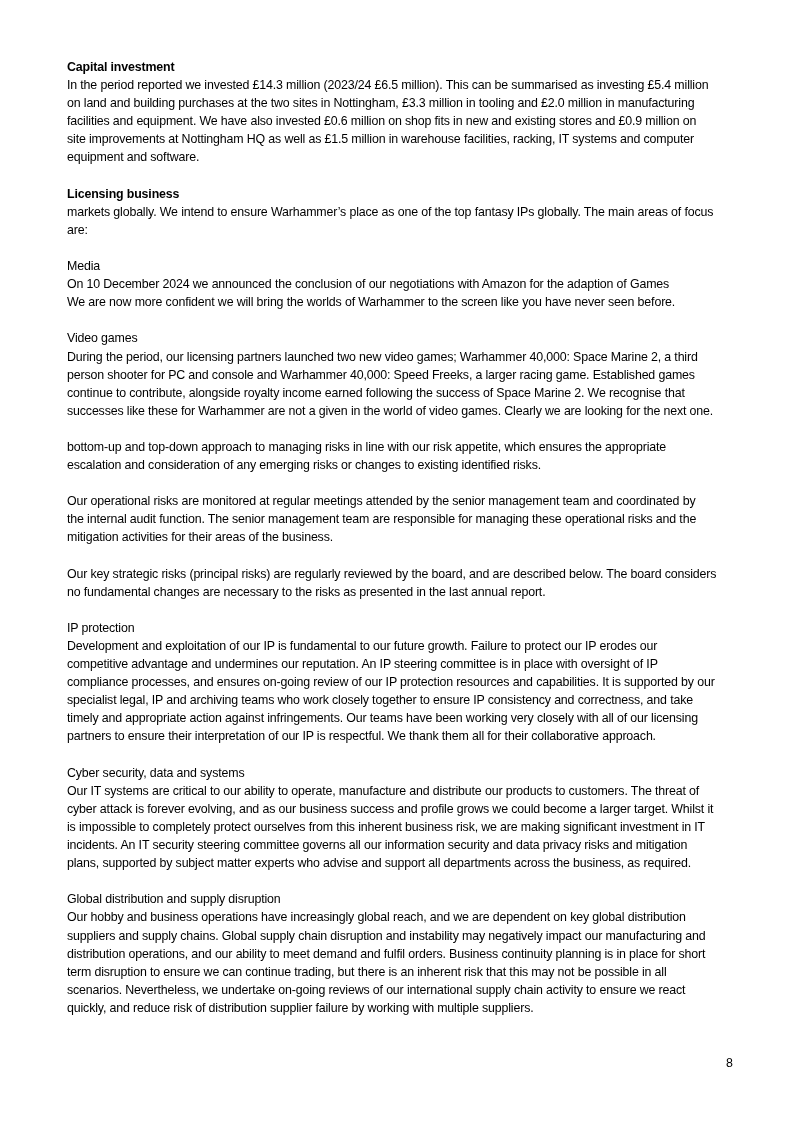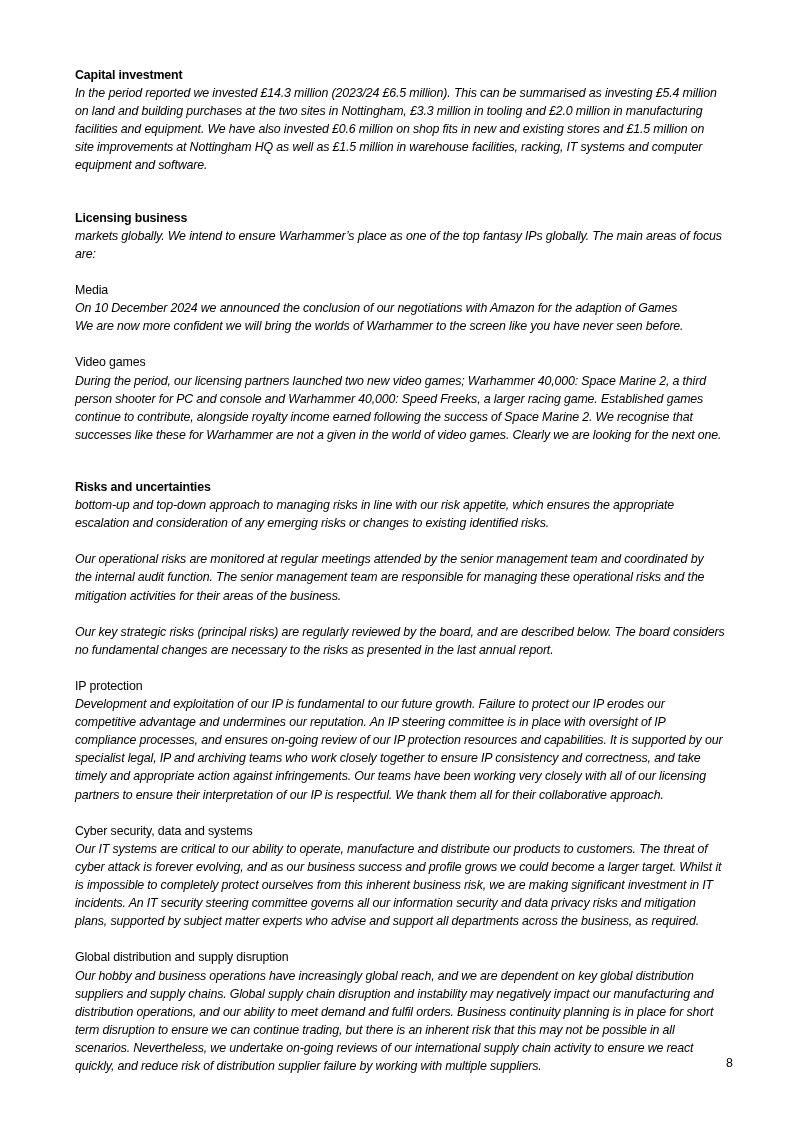--- a/index.html
+++ b/index.html
@@ -5,42 +5,42 @@
     html, body { margin: 0; padding: 0; background: #ffffff; }
     body {
       width: 800px; height: 1131px; position: relative; overflow: hidden;
       font-family: "Liberation Sans", sans-serif;
       color: #000000;
     }
     .page {
       position: absolute; left: 67px; top: 58px; width: 672px;
       font-size: 12.4px; line-height: 18.1px; letter-spacing: -0.15px;
     }
-    .section { margin: 8px; }
+    .section { margin: 0; }
     .heading { font-weight: bold; }
     .subheading { }
     p { margin: 0; }
     .gap { height: 18.1px; }
-    .line { display: block; white-space: nowrap; font-style: italic; }
+    .line { display: block; white-space: nowrap; }
     .page-number {
       position: absolute; left: 726px; top: 1056px;
       font-size: 12.4px;
     }
   </style>
 </head>
 <body>
 
 <div class="page">
 
   <div class="section">
     <div class="heading">Capital investment</div>
     <p>
       <span class="line">In the period reported we invested £14.3 million (2023/24 £6.5 million). This can be summarised as investing £5.4 million</span>
       <span class="line">on land and building purchases at the two sites in Nottingham, £3.3 million in tooling and £2.0 million in manufacturing</span>
-      <span class="line">facilities and equipment. We have also invested £0.6 million on shop fits in new and existing stores and £1.5 million on</span>
+      <span class="line">facilities and equipment. We have also invested £0.6 million on shop fits in new and existing stores and £0.9 million on</span>
       <span class="line">site improvements at Nottingham HQ as well as £1.5 million in warehouse facilities, racking, IT systems and computer</span>
       <span class="line">equipment and software.</span>
     </p>
   </div>
   <div class="gap"></div>
 
   <div class="section">
     <div class="heading">Licensing business</div>
     <p>
       <span class="line">markets globally. We intend to ensure Warhammer’s place as one of the top fantasy IPs globally. The main areas of focus</span>
@@ -59,21 +59,20 @@
     <p>
       <span class="line">During the period, our licensing partners launched two new video games; Warhammer 40,000: Space Marine 2, a third</span>
       <span class="line">person shooter for PC and console and Warhammer 40,000: Speed Freeks, a larger racing game. Established games</span>
       <span class="line">continue to contribute, alongside royalty income earned following the success of Space Marine 2. We recognise that</span>
       <span class="line">successes like these for Warhammer are not a given in the world of video games. Clearly we are looking for the next one.</span>
     </p>
   </div>
   <div class="gap"></div>
 
   <div class="section">
-    <div class="heading">Risks and uncertainties</div>
     <p>
       <span class="line">bottom-up and top-down approach to managing risks in line with our risk appetite, which ensures the appropriate</span>
       <span class="line">escalation and consideration of any emerging risks or changes to existing identified risks.</span>
     </p>
     <div class="gap"></div>
     <p>
       <span class="line">Our operational risks are monitored at regular meetings attended by the senior management team and coordinated by</span>
       <span class="line">the internal audit function. The senior management team are responsible for managing these operational risks and the</span>
       <span class="line">mitigation activities for their areas of the business.</span>
     </p>

